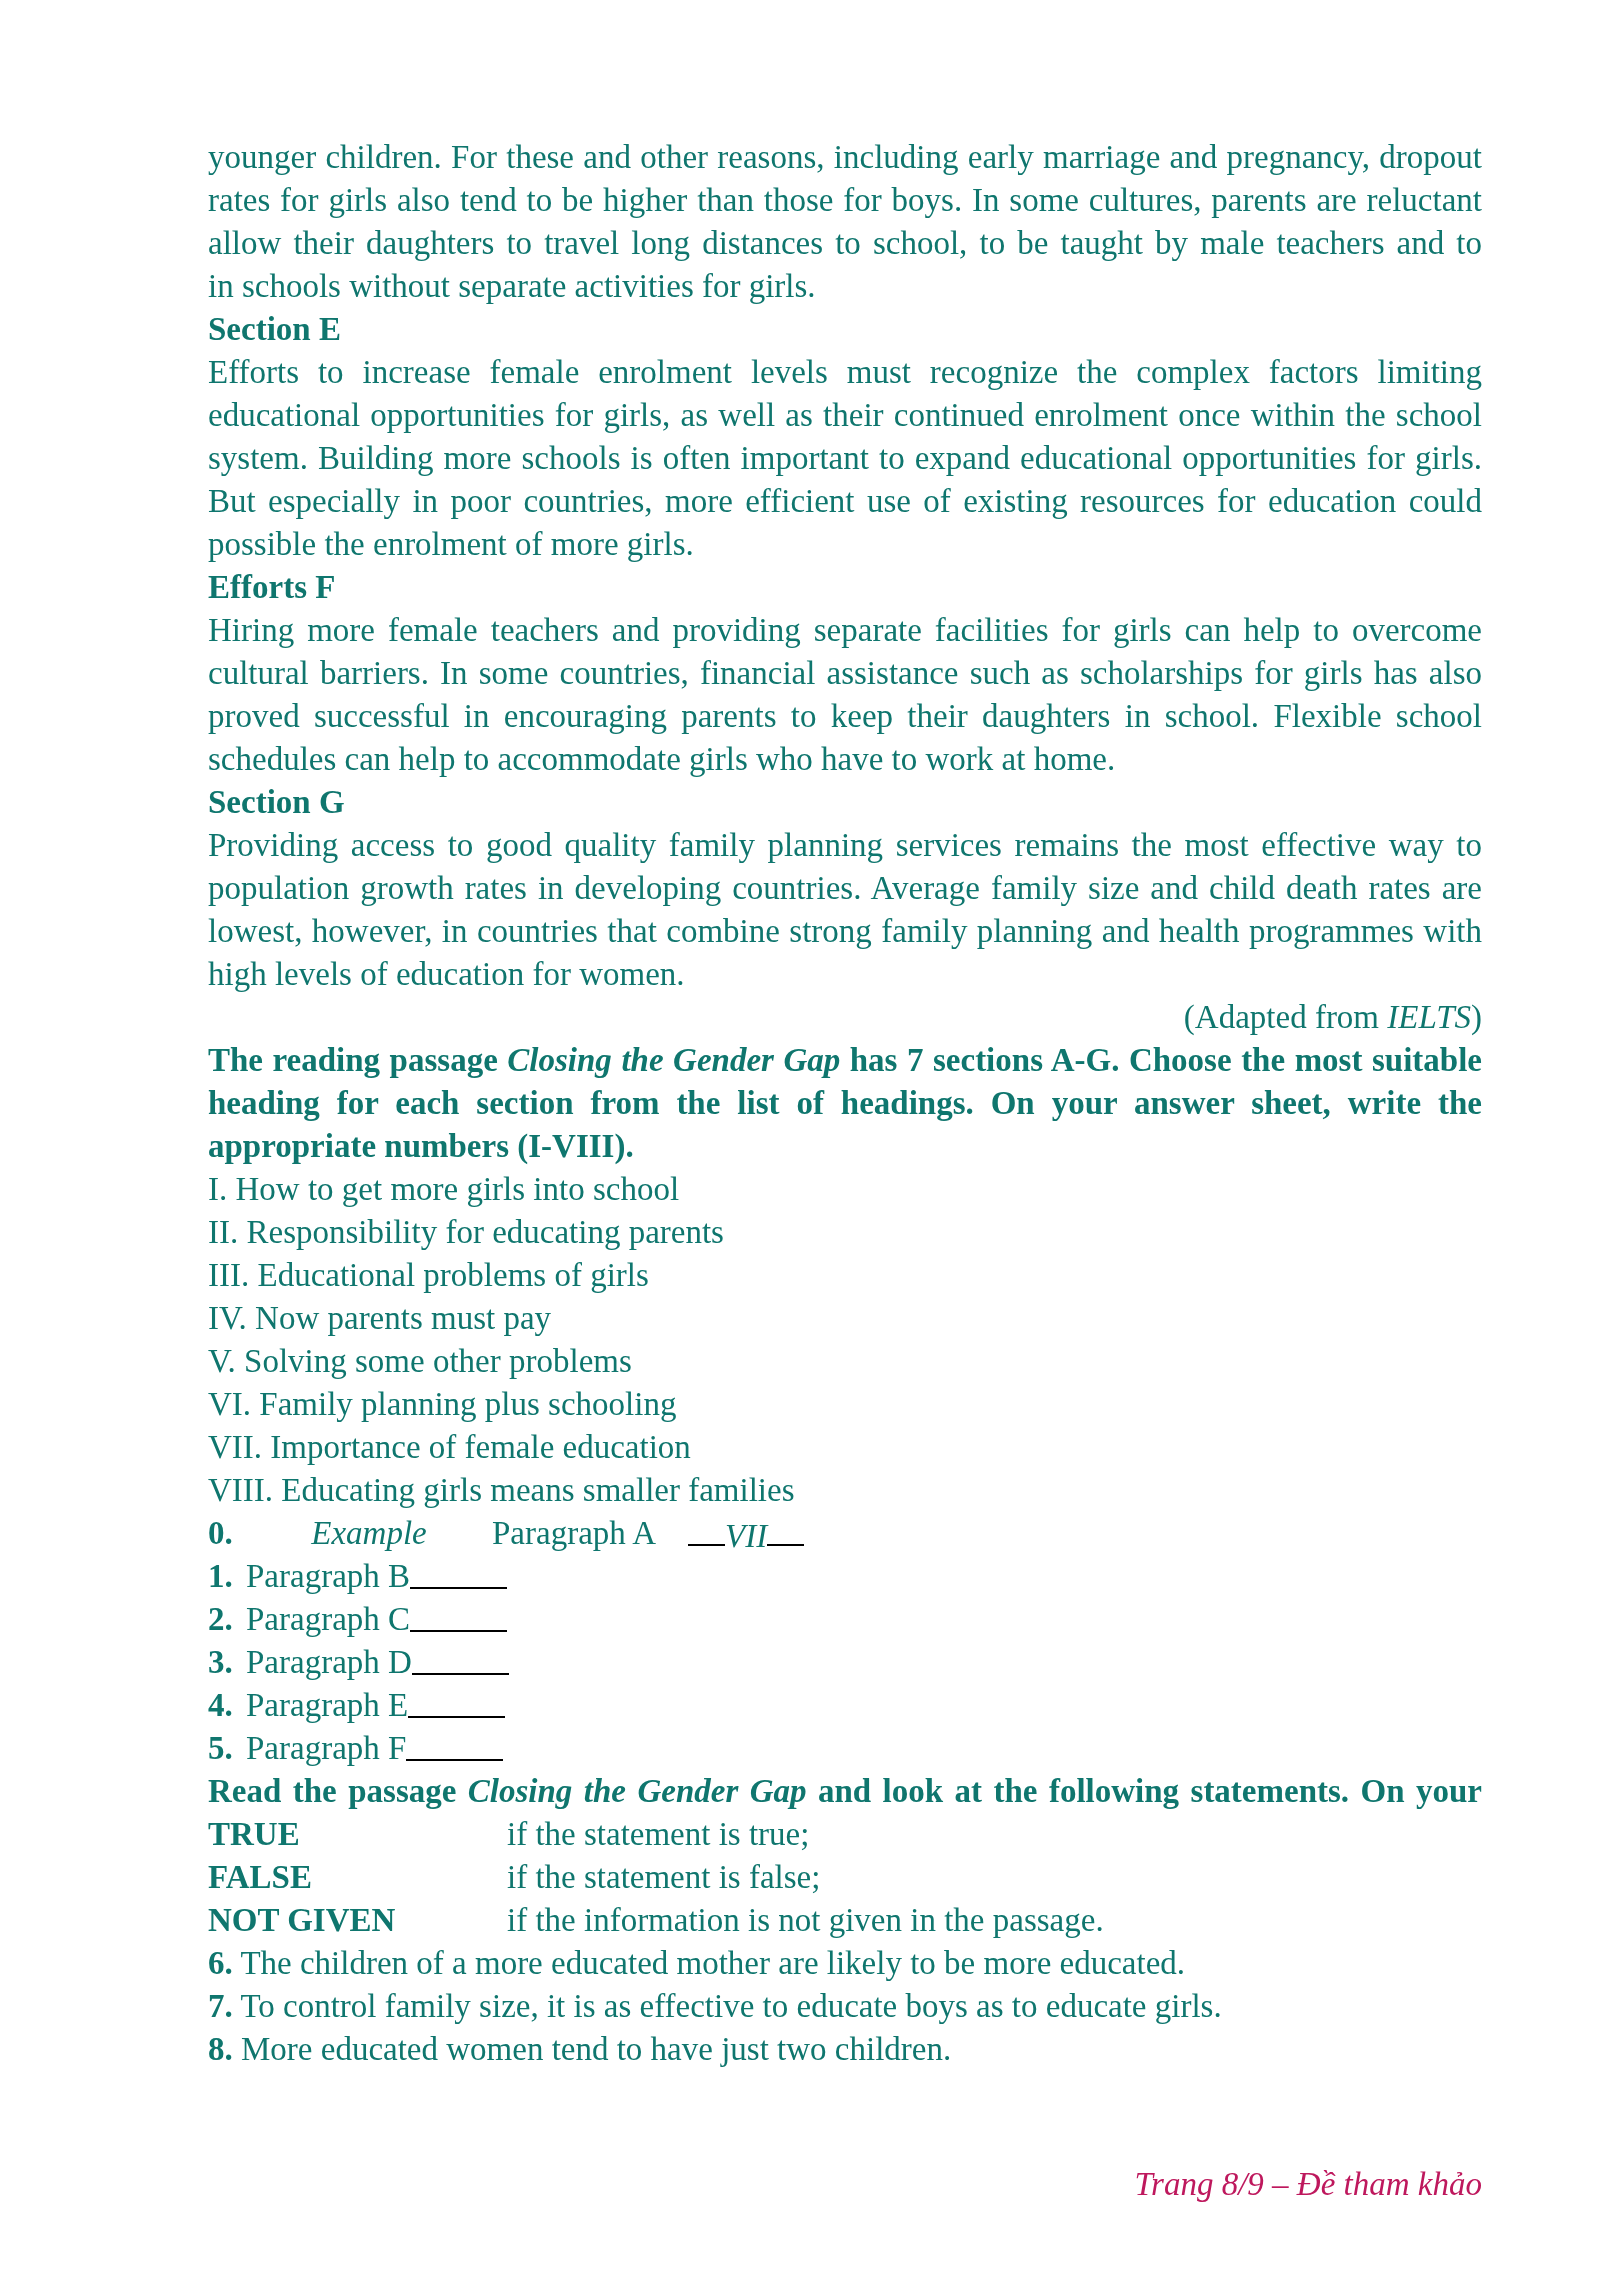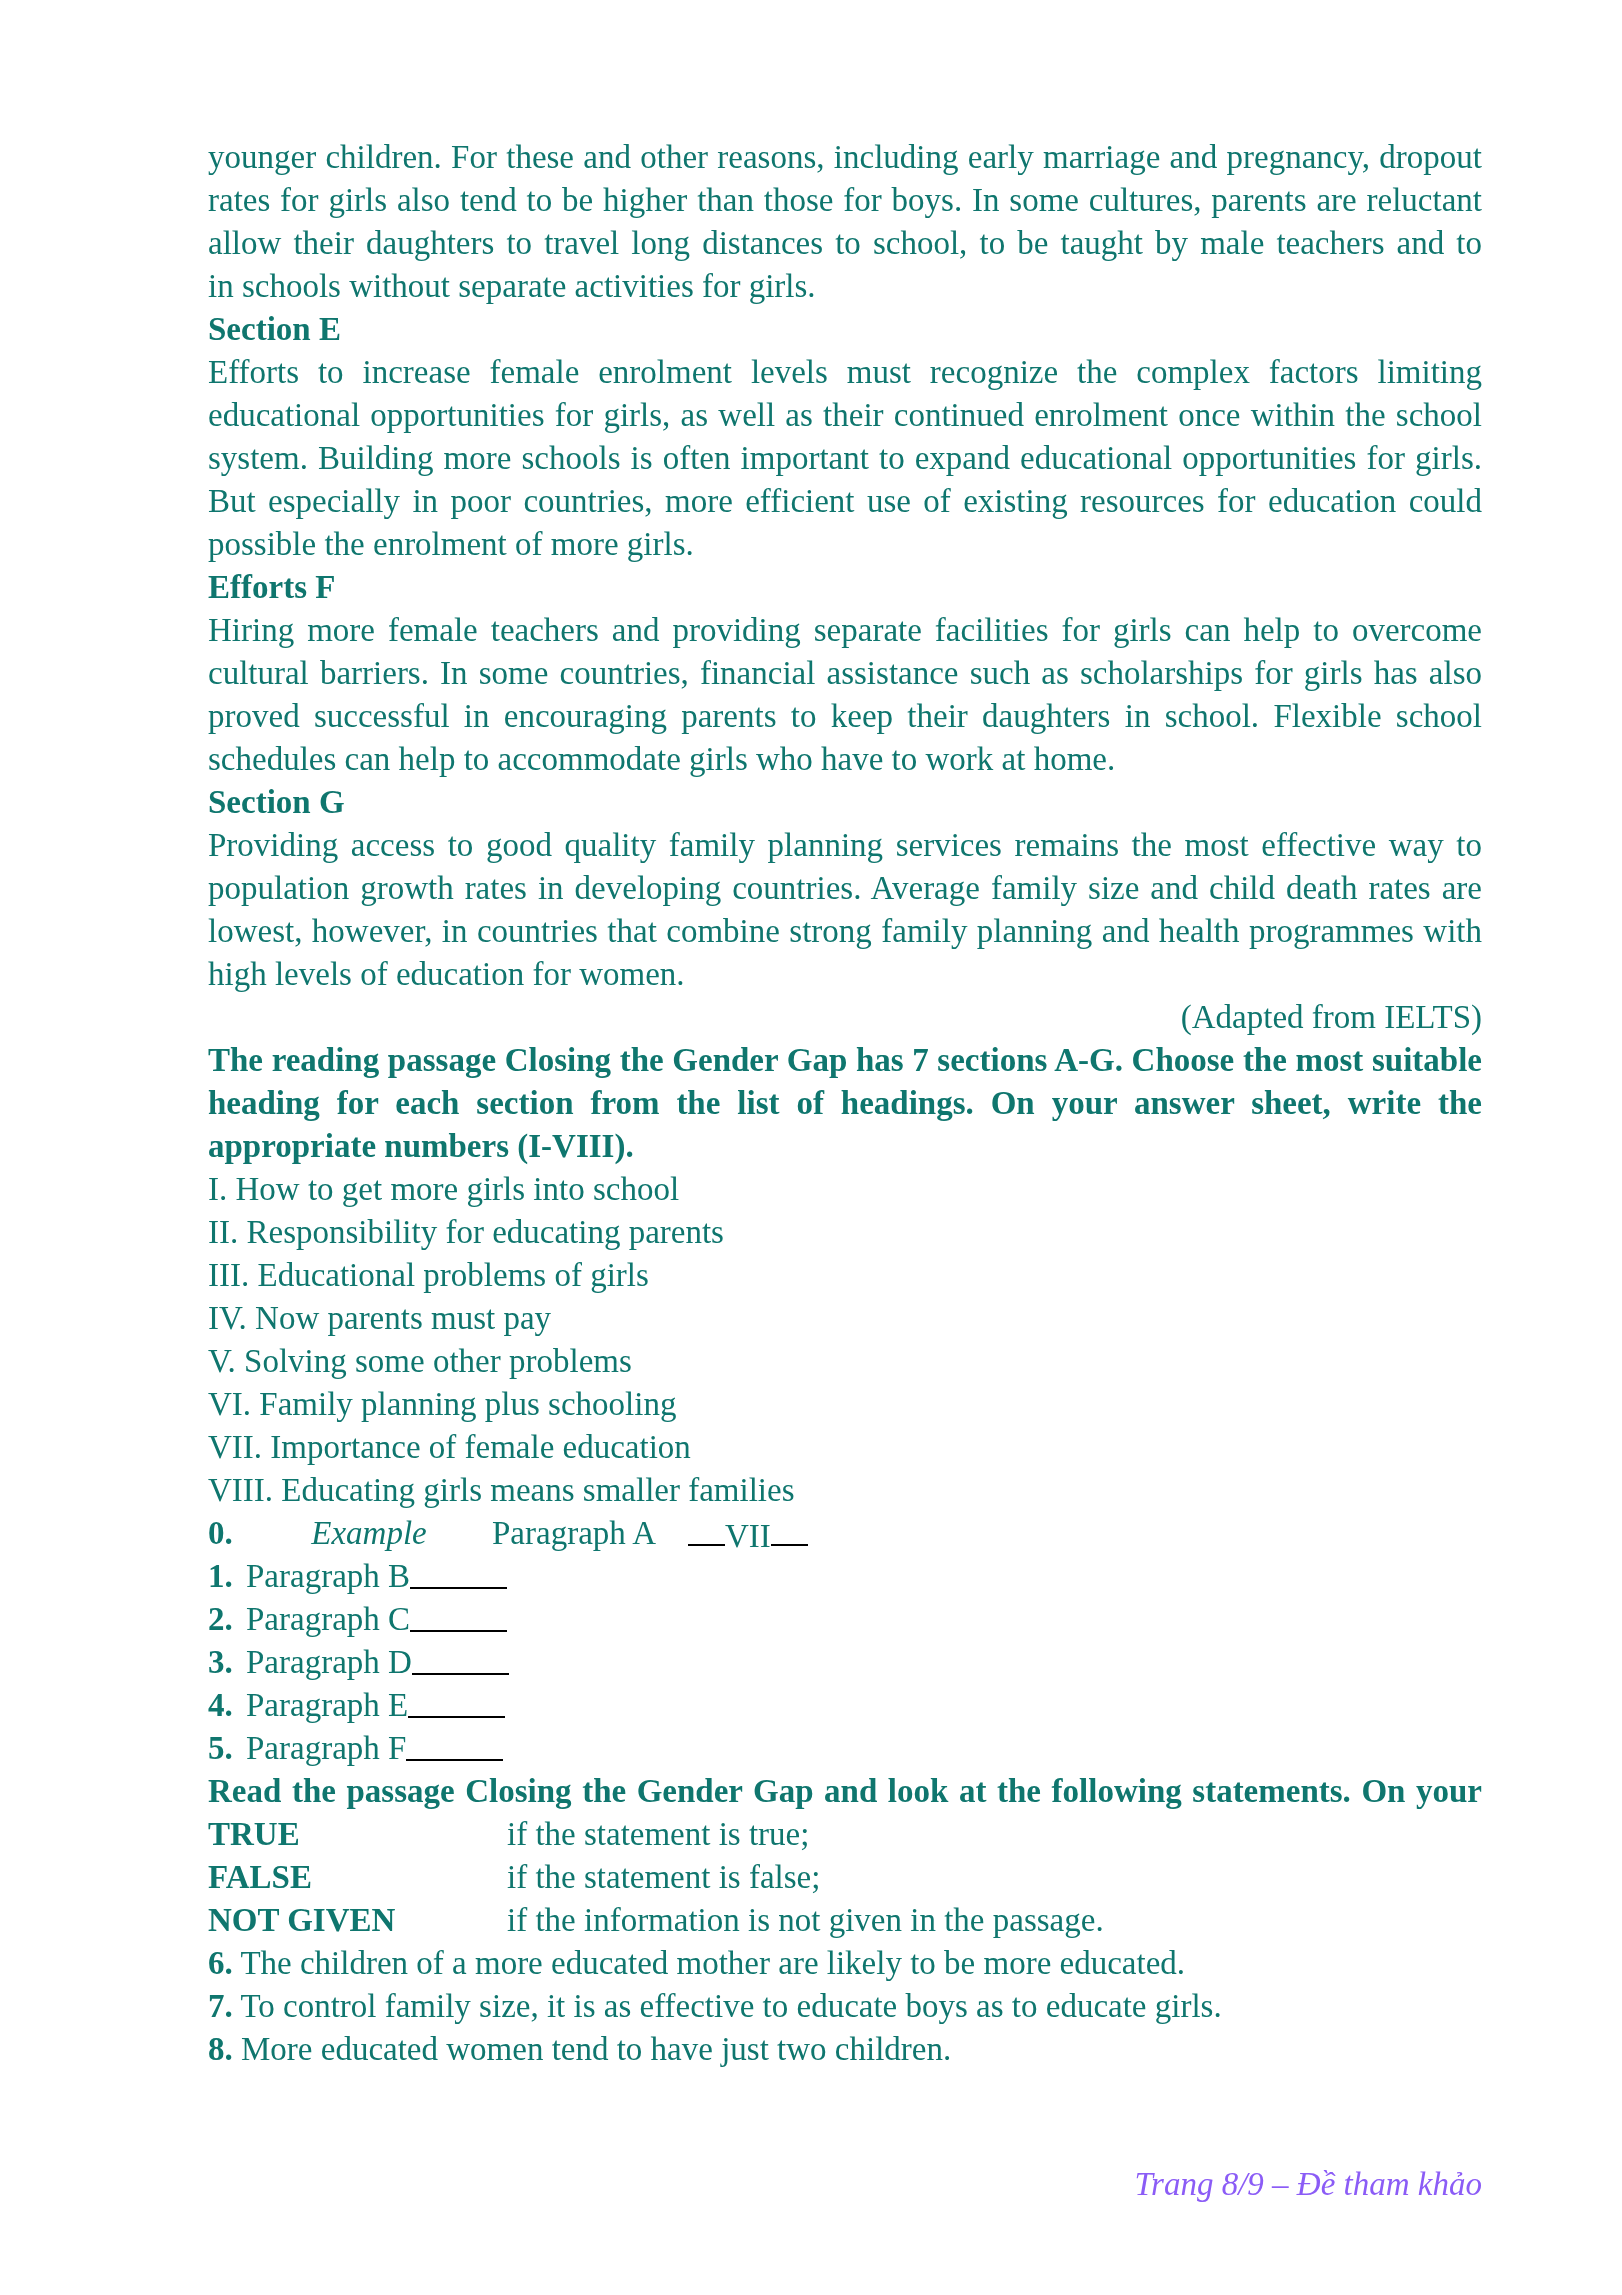--- a/index.html
+++ b/index.html
@@ -5,32 +5,32 @@
   html, body { margin: 0; padding: 0; background: #ffffff; }
   body { width: 1623px; height: 2295px; position: relative; overflow: hidden; }
   .page {
     position: absolute; left: 208px; top: 136px; width: 1274px;
     font-family: "Liberation Serif", serif; font-size: 33px; line-height: 43px;
     color: #0f766e;
   }
   .ln { display: block; white-space: nowrap; height: 43px; }
   .j { text-align: justify; text-align-last: justify; white-space: normal; overflow: hidden; }
   .b { font-weight: bold; }
-  .i { }
+  .i { font-style: italic; }
   .right { text-align: right; }
   .row { display: flex; white-space: nowrap; height: 43px; }
   .num { font-weight: bold; width: 38px; display: inline-block; }
   .ex-label { width: 246px; display: inline-block; font-style: italic; text-align: center; }
   .ex-para { width: 196px; display: inline-block; }
   .blank-fill { display: inline-block; }
   .uline { display: inline-block; border-bottom: 2.6px solid #000; height: 33px; vertical-align: baseline; position: relative; top: -1.3px; }
   .tf-term { font-weight: bold; width: 299px; display: inline-block; }
   .footer {
     position: absolute; left: 1125px; top: 2163px; width: 357px; text-align: right;
-    font-family: "Liberation Serif", serif; font-style: italic; font-size: 33px; line-height: 43px; color: #8b5cf6;
+    font-family: "Liberation Serif", serif; font-style: italic; font-size: 33px; line-height: 43px; color: #be185d;
   }
 </style>
 </head>
 <body>
 
 <div class="page">
 
   <div>
     <span class="ln j">younger children. For these and other reasons, including early marriage and pregnancy, dropout</span>
     <span class="ln j">rates for girls also tend to be higher than those for boys. In some cultures, parents are reluctant to</span>

